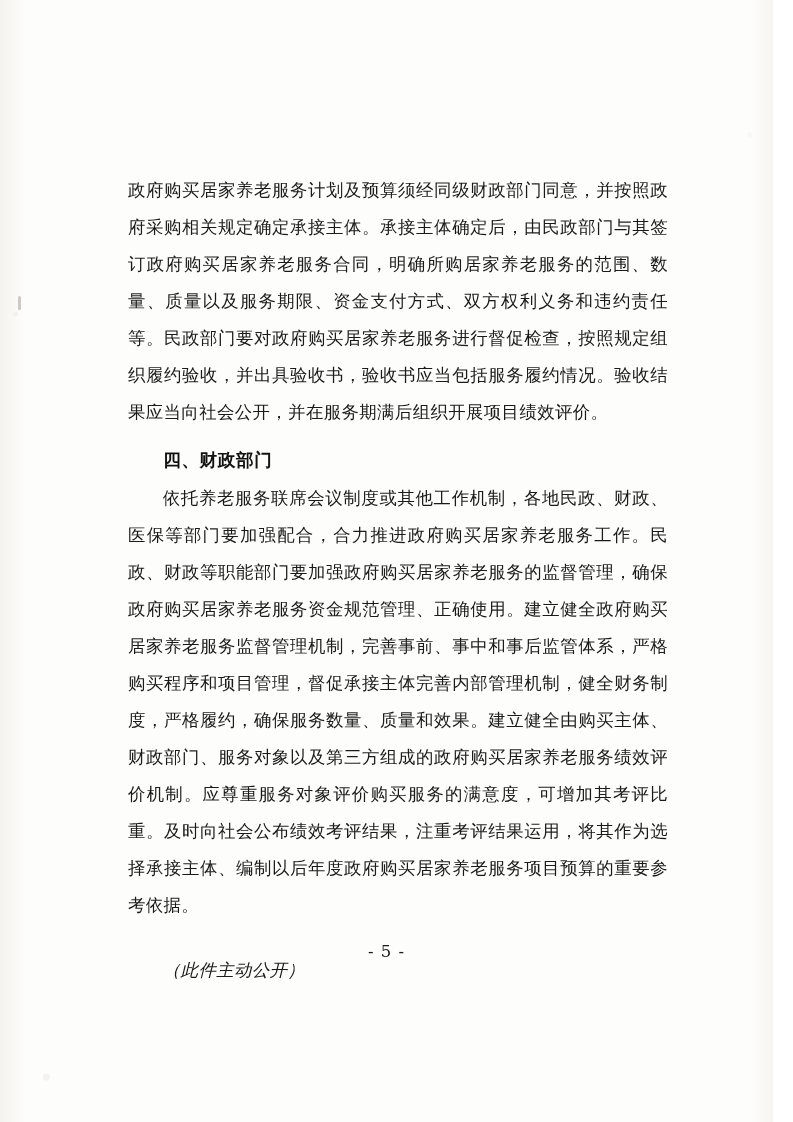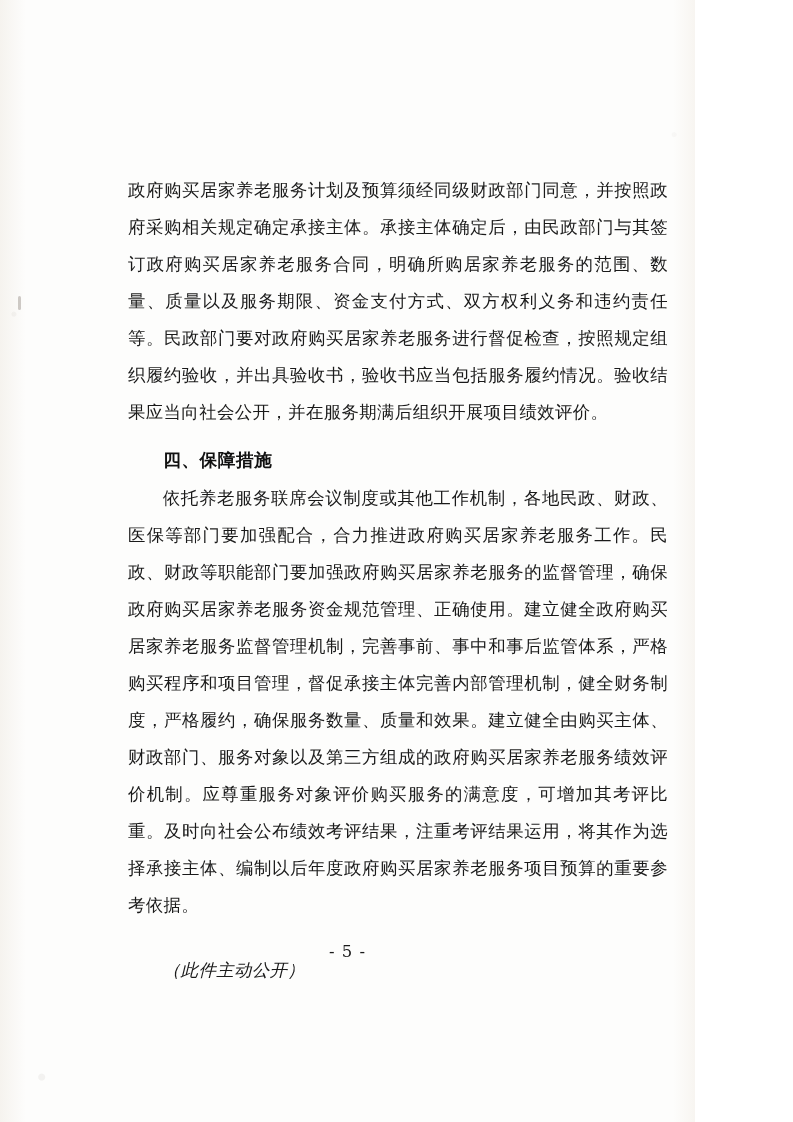--- a/index.html
+++ b/index.html
@@ -9,21 +9,21 @@
   body {
     width: 793px;
     height: 1122px;
     background: #ffffff;
     font-family: "DejaVu Serif", "Liberation Serif", serif;
     color: #1b1b1b;
     overflow: hidden;
   }
   .page {
     position: relative;
-    width: 695px;
+    width: 773px;
     height: 1122px;
     background: #fdfdfc;
     box-sizing: border-box;
   }
   
   .page::before {
     content: "";
     position: absolute;
     inset: 0;
     background:
@@ -94,21 +94,21 @@
 <body>
 
 <div class="page">
 
   <div class="margin-mark"></div>
 
   <div class="content">
 
     <p class="body-text">政府购买居家养老服务计划及预算须经同级财政部门同意，并按照政府采购相关规定确定承接主体。承接主体确定后，由民政部门与其签订政府购买居家养老服务合同，明确所购居家养老服务的范围、数量、质量以及服务期限、资金支付方式、双方权利义务和违约责任等。民政部门要对政府购买居家养老服务进行督促检查，按照规定组织履约验收，并出具验收书，验收书应当包括服务履约情况。验收结果应当向社会公开，并在服务期满后组织开展项目绩效评价。</p>
 
-    <h2 class="section-heading">四、保障措施</h2>
+    <h2 class="section-heading">四、财政部门</h2>
 
     <p class="body-text indent">依托养老服务联席会议制度或其他工作机制，各地民政、财政、医保等部门要加强配合，合力推进政府购买居家养老服务工作。民政、财政等职能部门要加强政府购买居家养老服务的监督管理，确保政府购买居家养老服务资金规范管理、正确使用。建立健全政府购买居家养老服务监督管理机制，完善事前、事中和事后监管体系，严格购买程序和项目管理，督促承接主体完善内部管理机制，健全财务制度，严格履约，确保服务数量、质量和效果。建立健全由购买主体、财政部门、服务对象以及第三方组成的政府购买居家养老服务绩效评价机制。应尊重服务对象评价购买服务的满意度，可增加其考评比重。及时向社会公布绩效考评结果，注重考评结果运用，将其作为选择承接主体、编制以后年度政府购买居家养老服务项目预算的重要参考依据。</p>
 
     <p class="closing">（此件主动公开）</p>
 
   </div>
 
   <div class="page-number">- 5 -</div>
 
 </div>

